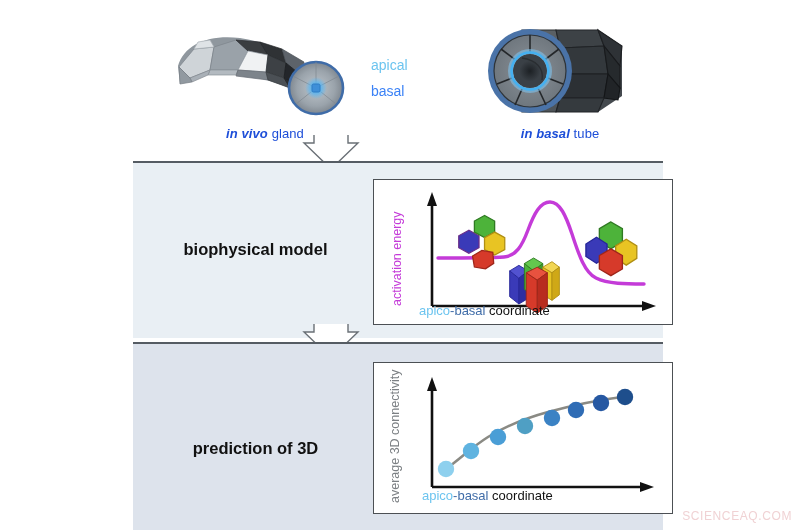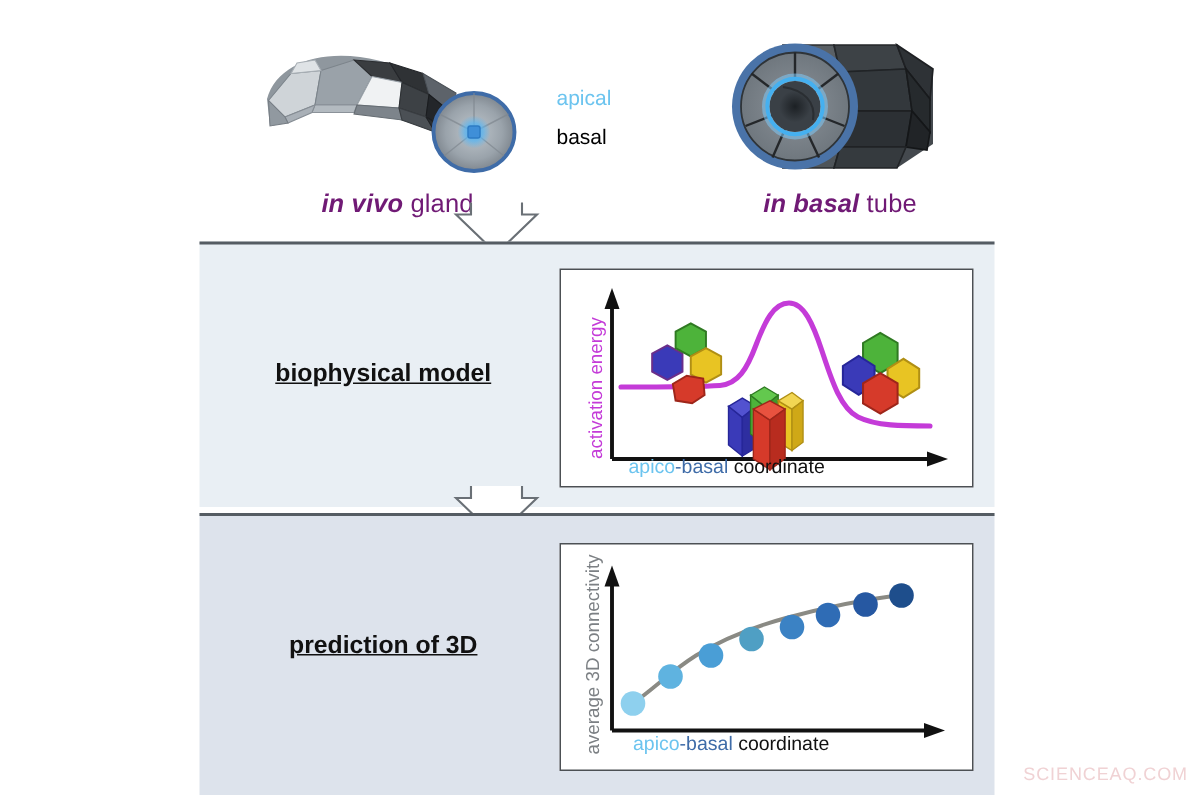--- a/index.html
+++ b/index.html
@@ -25,43 +25,43 @@
   .render-block {
     position: absolute;
   }
   #gland-block { left: 170px; top: 18px; width: 190px; height: 135px; }
   #tube-block  { left: 470px; top: 18px; width: 180px; height: 135px; }
 
   .render-caption {
     position: absolute;
     width: 100%;
     text-align: center;
-    font-size: 17px;
-    color: #701a75;
+    font-size: 13px;
+    color: #1d4ed8;
     letter-spacing: .1px;
     white-space: nowrap;
   }
   #gland-caption { left: 0; top: 108px; }
   #tube-caption  { left: 0; top: 108px; }
   .ital { font-style: italic; font-weight: bold; }
   .reg  { font-weight: normal; }
 
   
   #legend {
     position: absolute;
     left: 371px; top: 52px;
     width: 90px;
   }
   #legend div {
     font-size: 14px;
     line-height: 26px;
     text-align: left;
   }
   .apical-txt { color: #6cc4ef; }
-  .basal-txt  { color: #000000; }
+  .basal-txt  { color: #3b82f6; }
 
   
   .panel {
     position: absolute;
     left: 133px;
     width: 530px;
     border-top: 2px solid #555c63;
   }
   #panel-model {
     top: 161px;
@@ -75,30 +75,30 @@
   }
   .panel-label {
     position: absolute;
     left: 0;
     width: 245px;
     text-align: center;
     font-size: 16.5px;
     font-weight: bold;
     color: #111;
     line-height: 22px;
-    text-decoration: underline;
   }
   #label-model      { top: 75px; }
-  #label-prediction { top: 75px; }
+  #label-prediction { top: 93px; }
 
   
   .chart-frame {
     position: absolute;
     background: #ffffff;
     border: 1.6px solid #4c5054;
+    padding-left: 24px;
   }
   #chart-model      { left: 240px; top: 16px; width: 274px; height: 144px; }
   #chart-prediction { left: 240px; top: 18px; width: 274px; height: 150px; }
 
   .axis-ylabel {
     position: absolute;
     transform-origin: left top;
     transform: rotate(-90deg);
     white-space: nowrap;
     font-size: 12.5px;

